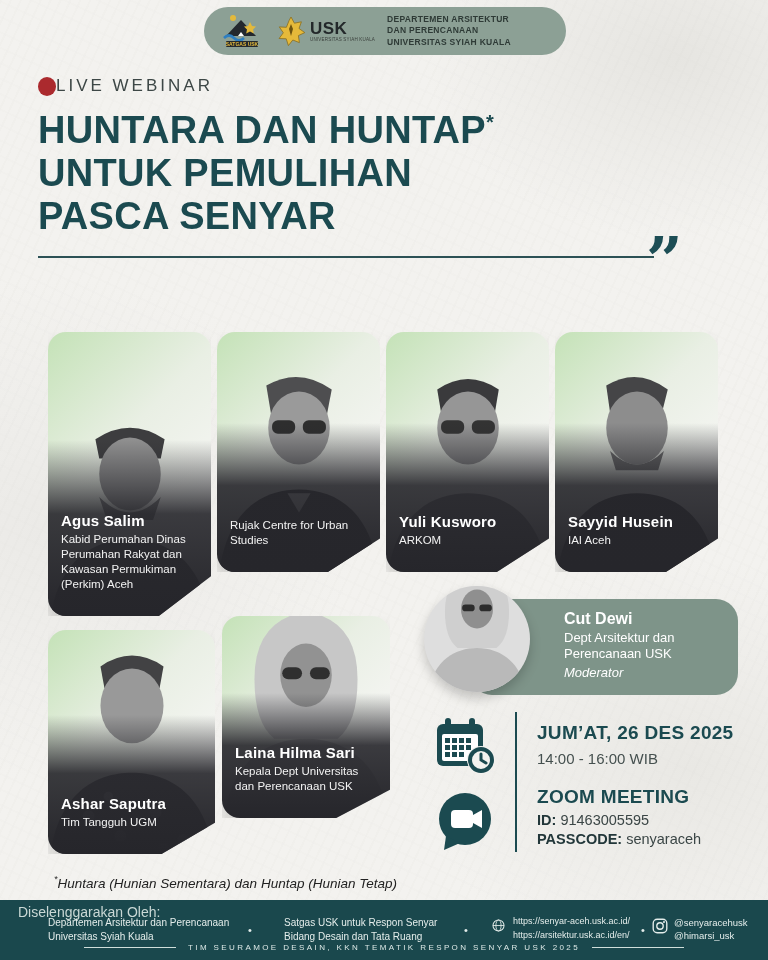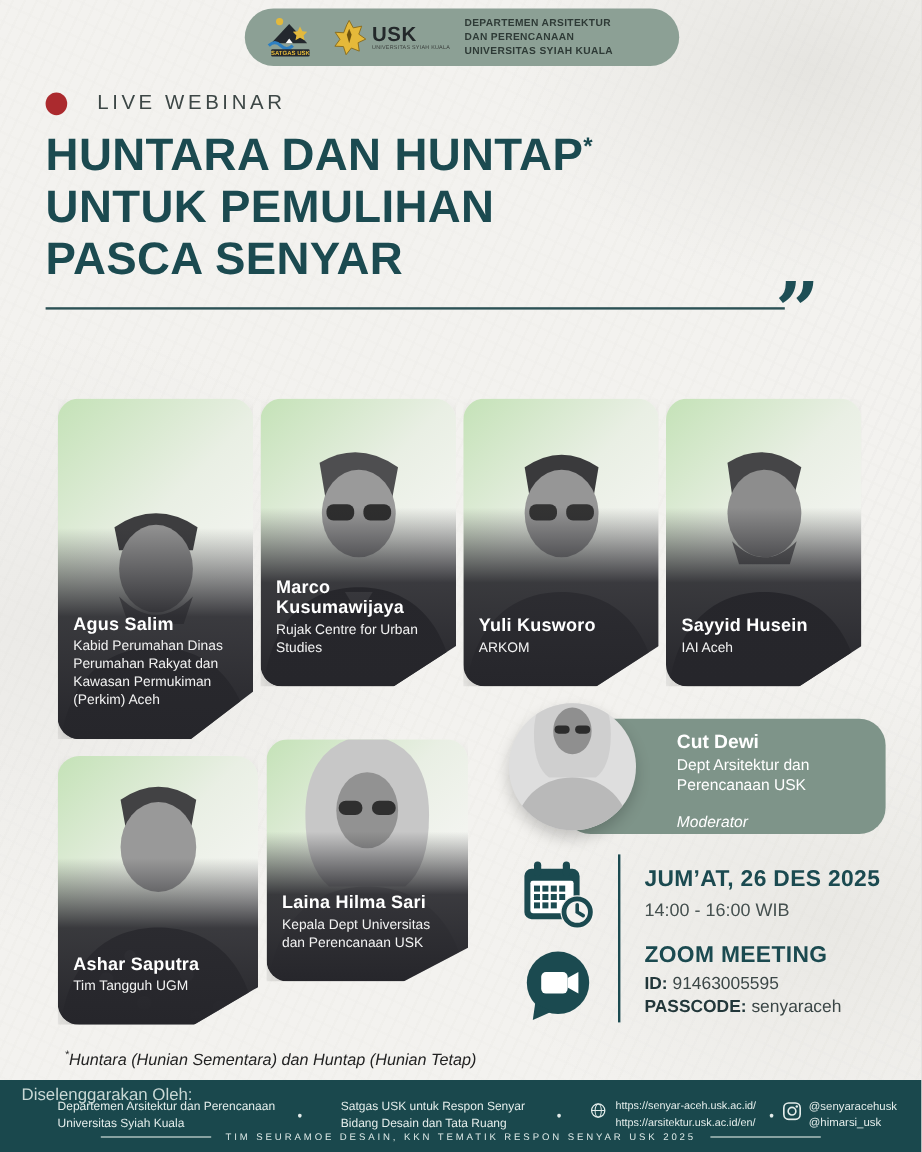--- a/index.html
+++ b/index.html
@@ -27,21 +27,21 @@
     gap:12px; padding:16px 16px;
   }
   .satgas-logo { width:44px; height:38px; flex:0 0 auto; }
   .usk-logo { display:flex; align-items:center; gap:4px; flex:0 0 auto; }
   .usk-logo .txt { display:flex; flex-direction:column; line-height:1; }
   .usk-logo .txt .big { font-size:17px; font-weight:bold; color:#23282a; letter-spacing:.5px; }
   .usk-logo .txt .small { font-size:4.5px; color:#3a3f3c; margin-top:1px; letter-spacing:.2px; }
   .dept-text { font-size:8.5px; font-weight:bold; color:#2e3a36; line-height:1.35; letter-spacing:.3px; }
 
   
-  .live-row { position:absolute; left:38px; top:76px; display:flex; align-items:center; gap:25px; }
+  .live-row { position:absolute; left:38px; top:76px; display:flex; align-items:center; gap:0; }
   .live-dot { width:18px; height:19px; border-radius:50%; background:#ab2a2e; }
   .live-label { font-size:17px; letter-spacing:3px; color:#3d4746; font-weight:500; }
 
   
   .title { position:absolute; left:38px; top:101px; font-size:38px; line-height:43px;
            font-weight:bold; color:#1b4a50; letter-spacing:.3px; }
   .title sup { font-size:20px; vertical-align:14px; }
 
   
   .quote-rule { position:absolute; left:38px; top:256px; width:616px; height:2px; background:#2c5155; }
@@ -71,21 +71,21 @@
   .card-3 { left:386px; top:332px; width:163px; height:240px; }
   .card-4 { left:555px; top:332px; width:163px; height:240px; }
   .card-5 { left:48px;  top:630px; width:167px; height:224px; }
   .card-6 { left:222px; top:616px; width:168px; height:202px; }
 
   
   .mod-box { position:absolute; left:470px; top:599px; width:268px; height:96px;
              background:#7e9489; border-radius:22px; padding:11px 10px 10px 94px; color:#fff; }
   .mod-name { font-size:16px; font-weight:bold; margin-bottom:2px; }
   .mod-line { font-size:13px; line-height:1.25; }
-  .mod-role { font-size:13px; font-style:italic; margin-top:14px; }
+  .mod-role { font-size:13px; font-style:italic; margin-top:2px; }
   .mod-photo { position:absolute; left:424px; top:586px; width:106px; height:106px; border-radius:50%;
                overflow:hidden; background:#dedede; box-shadow:0 6px 12px rgba(0,0,0,.2); }
   .mod-photo svg { position:absolute; bottom:-6%; left:50%; transform:translateX(-50%); width:108%; }
 
   
   .cal-icon { position:absolute; left:433px; top:716px; width:64px; height:62px; }
   .vid-icon { position:absolute; left:436px; top:792px; width:58px; height:60px; }
   .event-divider { position:absolute; left:515px; top:712px; width:2px; height:140px; background:#1b4a50; }
   .ev-date     { position:absolute; left:537px; top:722px; font-size:19px; font-weight:bold; color:#1b4a50; letter-spacing:.3px; }
   .ev-time     { position:absolute; left:537px; top:750px; font-size:15px; color:#45504f; }
@@ -183,21 +183,20 @@
           <path d="M33 18 q17 -10 34 2 l-3 16 h-28 Z" fill="#4e4e50"></path>
           <ellipse cx="50" cy="40" rx="16" ry="19" fill="#9a9a9a"></ellipse>
           <rect x="36" y="36" width="12" height="7" rx="3" fill="#2e2e2e"></rect>
           <rect x="52" y="36" width="12" height="7" rx="3" fill="#2e2e2e"></rect>
           <path d="M8 120 C11 84 30 72 50 72 C70 72 89 84 92 120 Z" fill="#2f2f33"></path>
           <path d="M44 74 l6 10 6-10 Z" fill="#e6e6e6"></path>
         </svg>
     </div>
     <div class="shade"></div>
     <div class="text">
-      <div class="name">Marco Kusumawijaya</div>
       <div class="role">Rujak Centre for Urban Studies</div>
     </div>
   </div>
 
   <div class="card card-3">
     <div class="photo">
       <svg viewBox="0 0 100 120">
           <path d="M34 20 q16 -11 32 0 l-2 12 h-28 Z" fill="#3a3a3c"></path>
           <ellipse cx="50" cy="40" rx="16" ry="19" fill="#969696"></ellipse>
           <rect x="36" y="36" width="12" height="7" rx="3" fill="#333"></rect>

